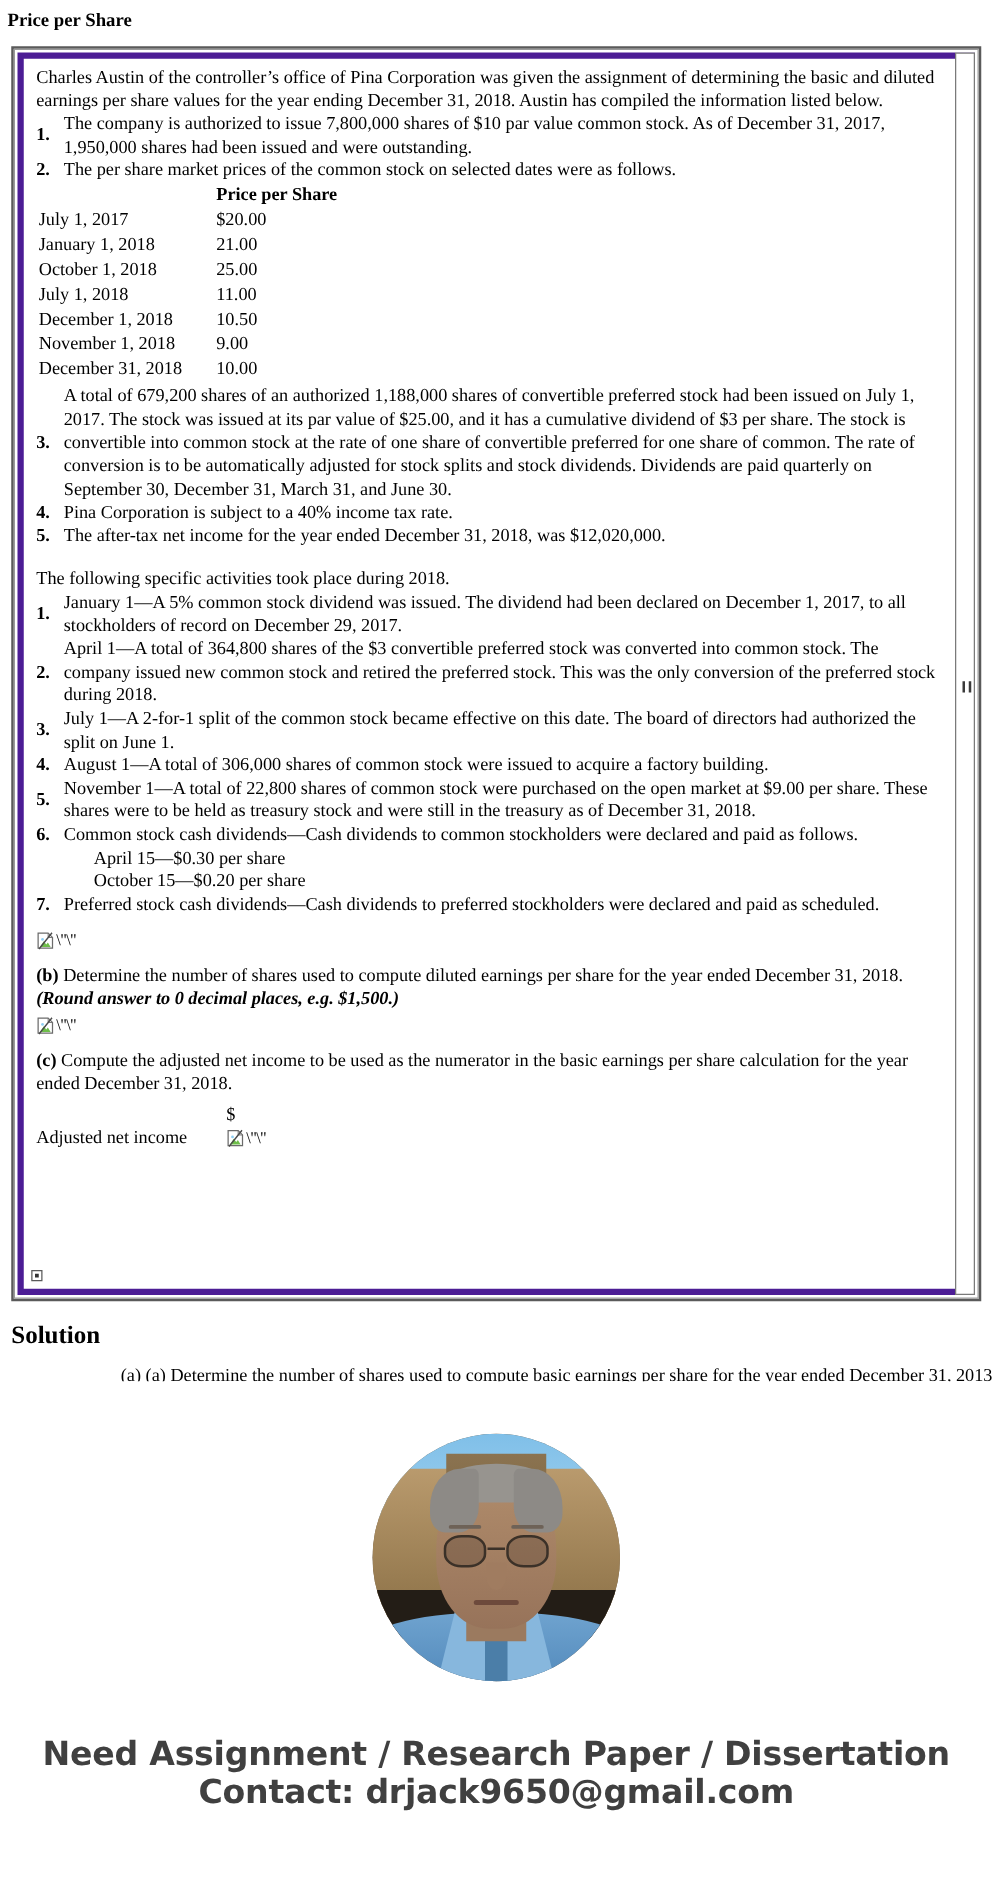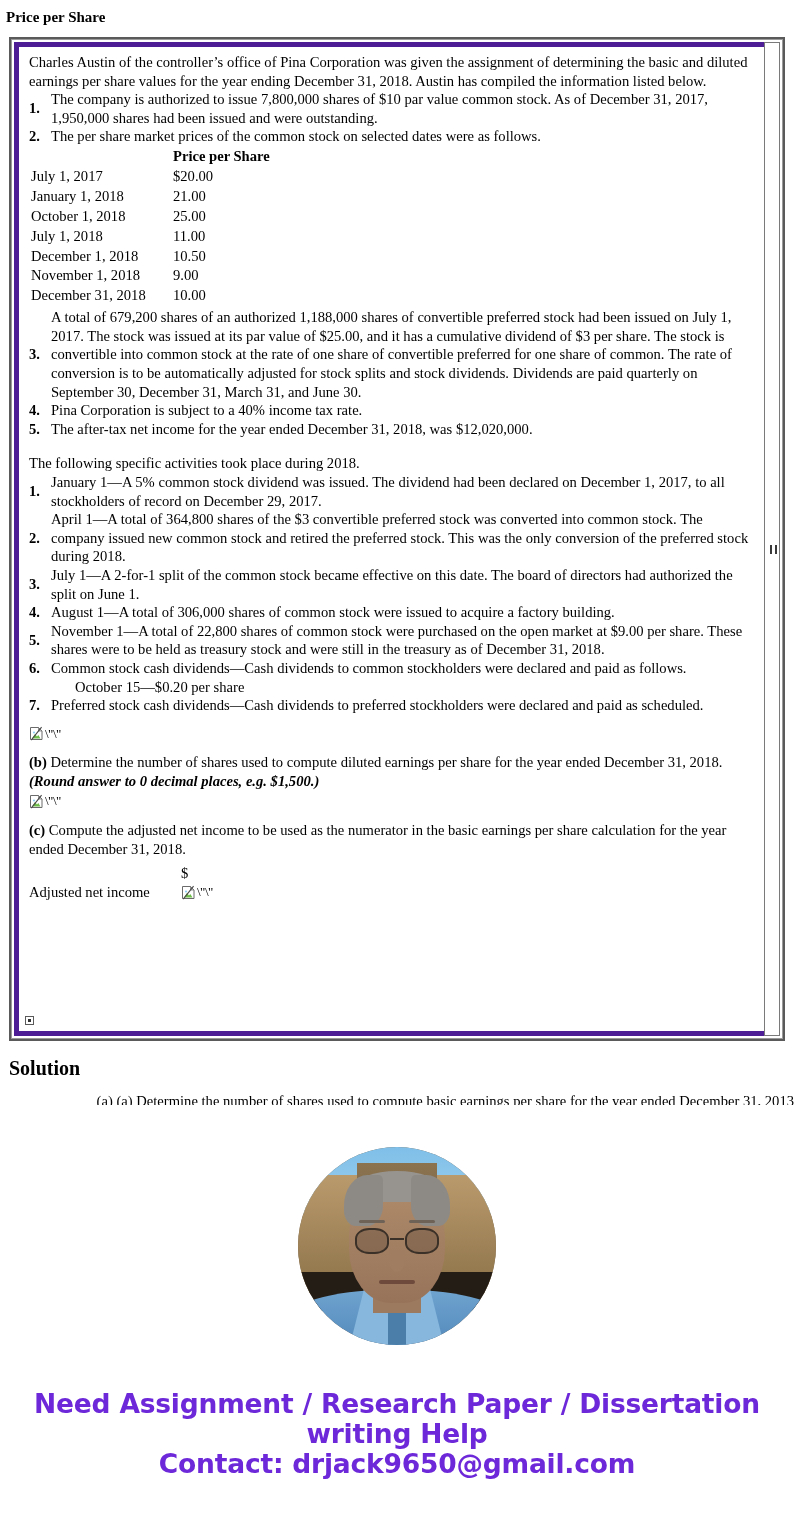--- a/index.html
+++ b/index.html
@@ -324,21 +324,21 @@
 
   
   .promo {
     margin-top: 44px;
     text-align: center;
     font-family: "DejaVu Sans", "Liberation Sans", sans-serif;
     font-weight: bold;
     font-size: 26.5px;
     line-height: 30px;
     letter-spacing: -0.2px;
-    color: #6d28d9;
+    color: #404040;
   }
   .promo .line2 { display: block; }
   .promo .line3 { display: block; }
 </style>
 </head>
 <body>
 
 <div class="page-title">Price per Share</div>
 
 <div class="problem-frame">
@@ -438,20 +438,21 @@
           <li>
             <span class="num">5.</span>
             <span class="txt">November 1—A total of 22,800 shares of common stock were purchased on the open market at $9.00 per share. These shares were to be held as treasury stock and were still in the treasury as of December 31, 2018.</span>
           </li>
           <li>
             <span class="num">6.</span>
             <span class="txt">Common stock cash dividends—Cash dividends to common stockholders were declared and paid as follows.</span>
           </li>
         </ol>
 
+        <div class="sub-indent">April 15—$0.30 per share</div>
         <div class="sub-indent">October 15—$0.20 per share</div>
 
         <ol class="numlist">
           <li>
             <span class="num">7.</span>
             <span class="txt">Preferred stock cash dividends—Cash dividends to preferred stockholders were declared and paid as scheduled.</span>
           </li>
         </ol>
 
         <div class="qpart">
@@ -547,15 +548,14 @@
     <div class="av-glassL"></div>
     <div class="av-glassR"></div>
     <div class="av-bridge"></div>
     <div class="av-nose"></div>
     <div class="av-mouth"></div>
   </div>
 </div>
 
 <div class="promo">
   <span>Need Assignment / Research Paper / Dissertation</span>
-  <span class="line2">writing Help</span>
   <span class="line3">Contact: drjack9650@gmail.com</span>
 </div>
 
 </body></html>

